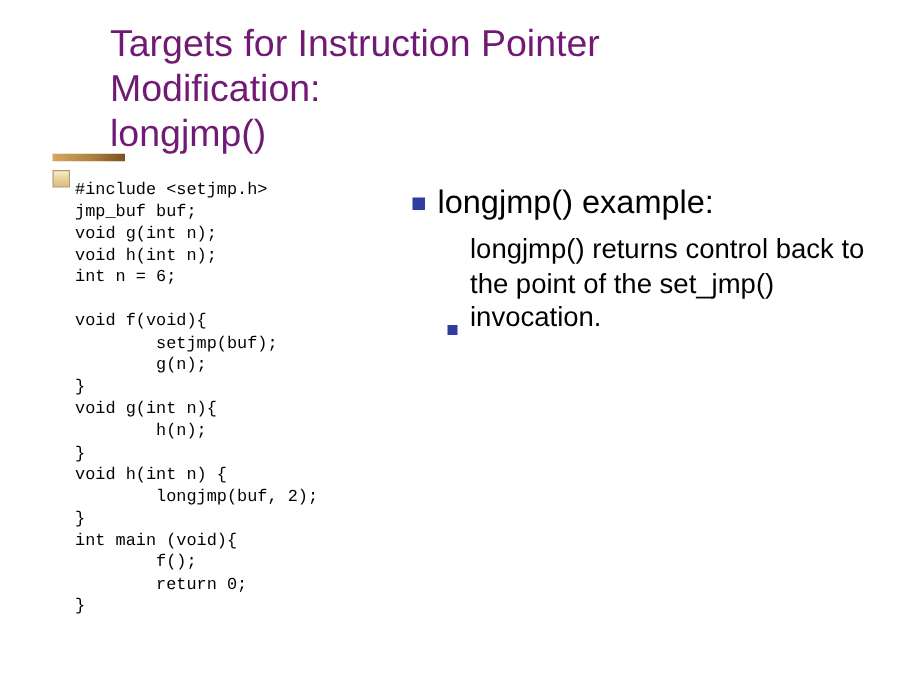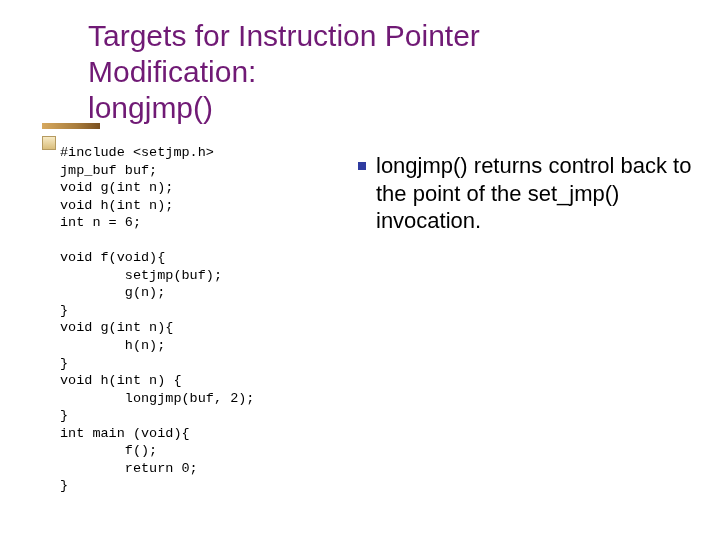--- a/index.html
+++ b/index.html
@@ -76,21 +76,21 @@
     background: #2f3ca0;
     margin-top: 10px;
     flex-shrink: 0;
   }
   .b1-text {
     font-size: 26px;
     color: #000;
   }
   .b2 {
     display: flex;
-    align-items: flex-start;
+    align-items: flex-end;
     gap: 10px;
     margin-left: 28px;
     margin-top: 6px;
   }
   .b2-text {
     font-size: 22px;
     color: #000;
     line-height: 1.25;
   }
 </style>
@@ -120,18 +120,22 @@
         h(n);
 }
 void h(int n) {
         longjmp(buf, 2);
 }
 int main (void){
         f();
         return 0;
 }</div>
   <div class="content">
+    <div class="b1">
+      <div class="sq"></div>
+      <div class="b1-text">longjmp() example:</div>
+    </div>
     <div class="b2">
       <div class="sq-sm"></div>
       <div class="b2-text">longjmp() returns control back to the point of the set_jmp() invocation.</div>
     </div>
   </div>
 </div>
 
 </body></html>

